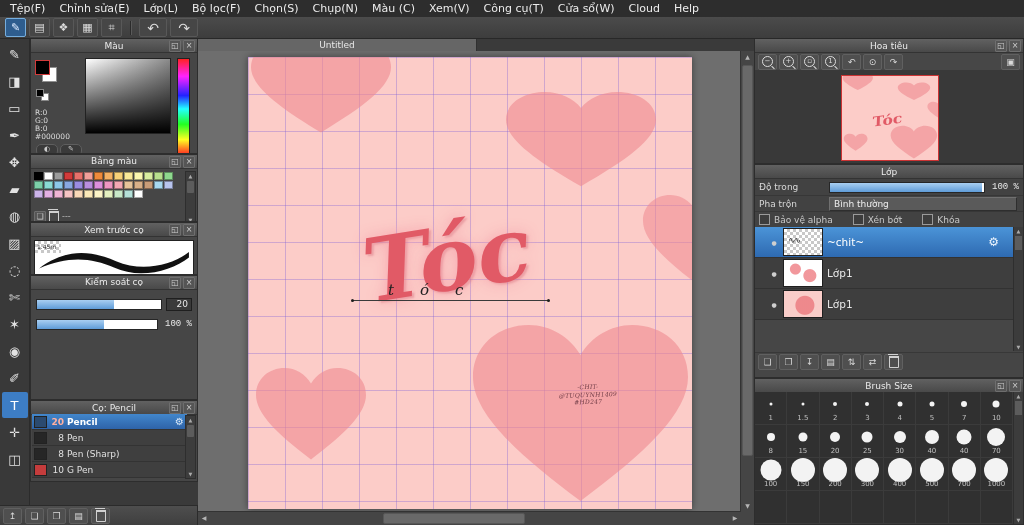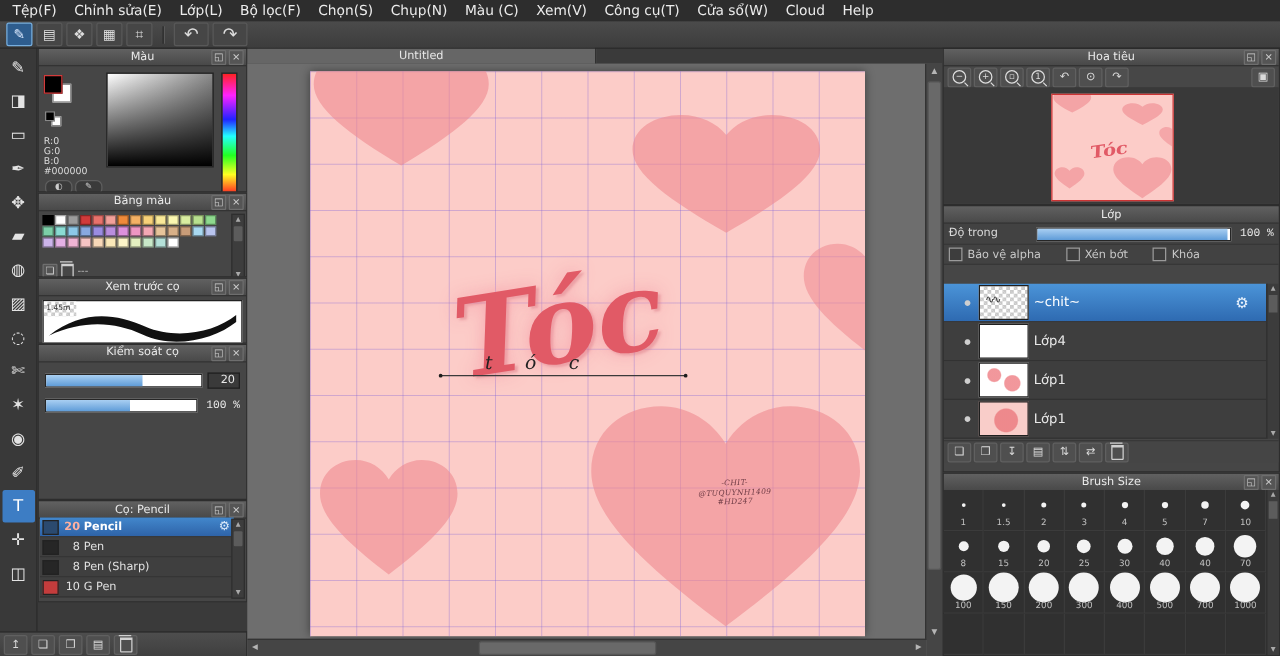--- a/index.html
+++ b/index.html
@@ -501,20 +501,24 @@
       <div class="phead">
         <span>Lớp</span>
       </div>
       <div class="lp-row" style="height:17px;">
         <span class="lp-label">Độ trong</span>
         <span class="strack">
             <span class="sfill" style="width:99%;"></span>
           </span>
         <span class="valtxt">100 %</span>
       </div>
+      <div class="lp-row" style="height:16px;">
+        <span class="lp-label">Pha trộn</span>
+        <span class="dropdown">Bình thường</span>
+      </div>
       <div class="lp-row" style="height:16px;gap:20px;">
         <span class="chk">
             <span class="box"></span>
             <span>Bảo vệ alpha</span>
           </span>
         <span class="chk">
             <span class="box"></span>
             <span>Xén bớt</span>
           </span>
         <span class="chk">
@@ -522,25 +526,20 @@
             <span>Khóa</span>
           </span>
       </div>
       <div id="layer-list">
         <div id="layer-rows">
             <div class="lrow sel">
               <span class="leye">●</span>
               <span class="lthumb t-checker"></span>
               <span class="lname">~chit~</span>
               <span class="lgear">⚙</span>
-            </div>
-            <div class="lrow">
-              <span class="leye">●</span>
-              <span class="lthumb t-white"></span>
-              <span class="lname">Lớp4</span>
             </div>
             <div class="lrow">
               <span class="leye">●</span>
               <span class="lthumb t-hearts"></span>
               <span class="lname">Lớp1</span>
             </div>
             <div class="lrow">
               <span class="leye">●</span>
               <span class="lthumb t-pink"></span>
               <span class="lname">Lớp1</span>

